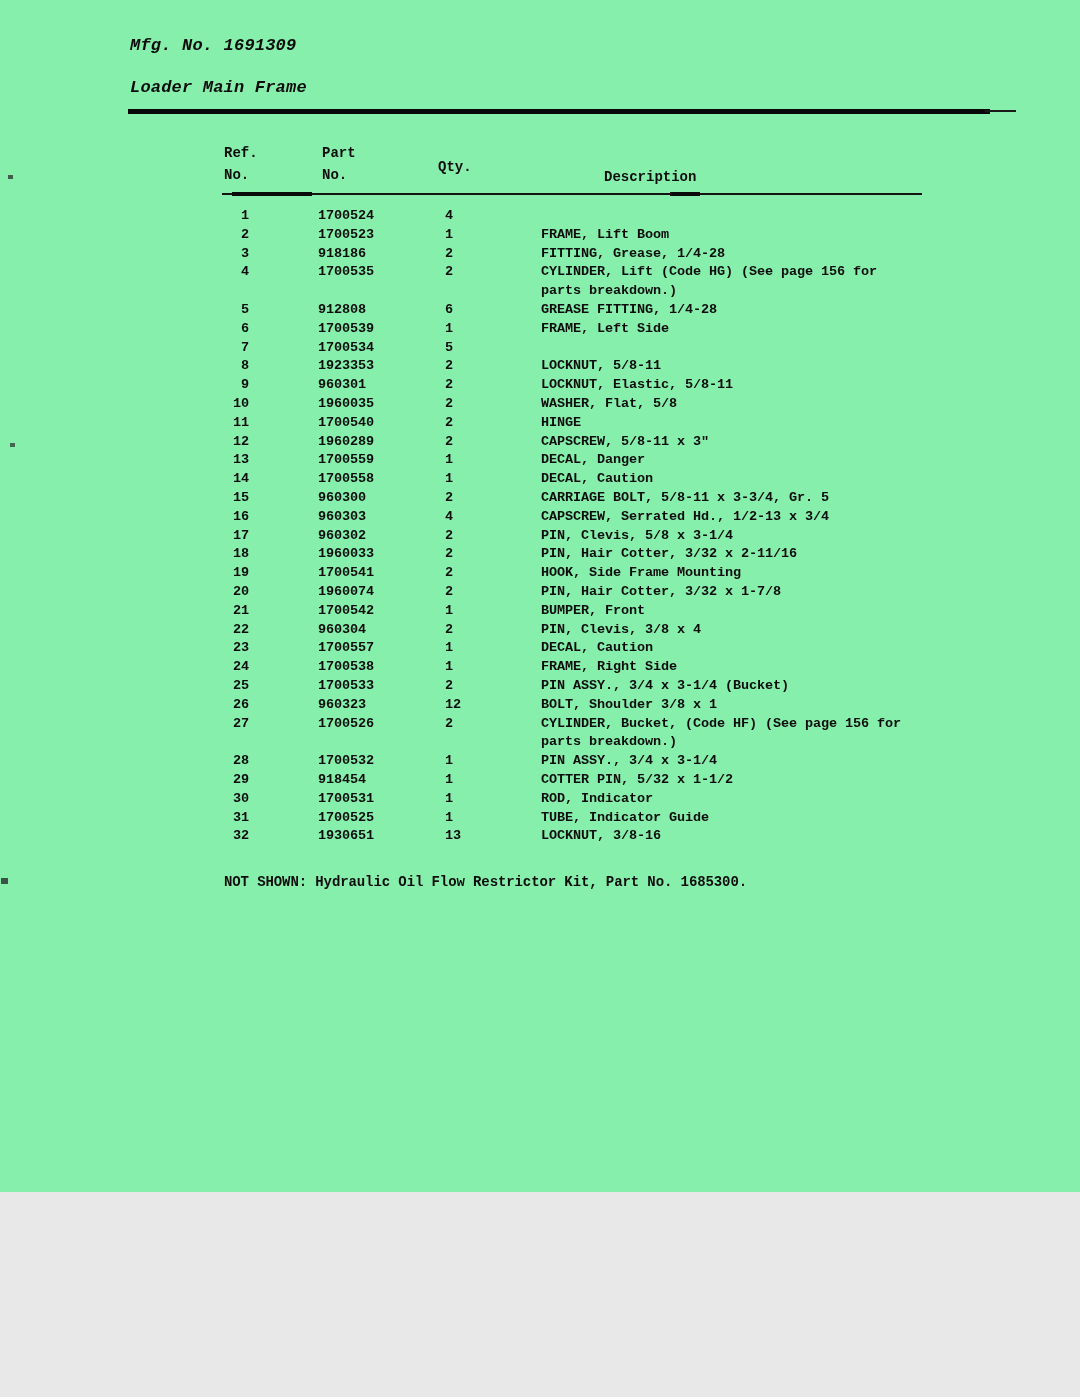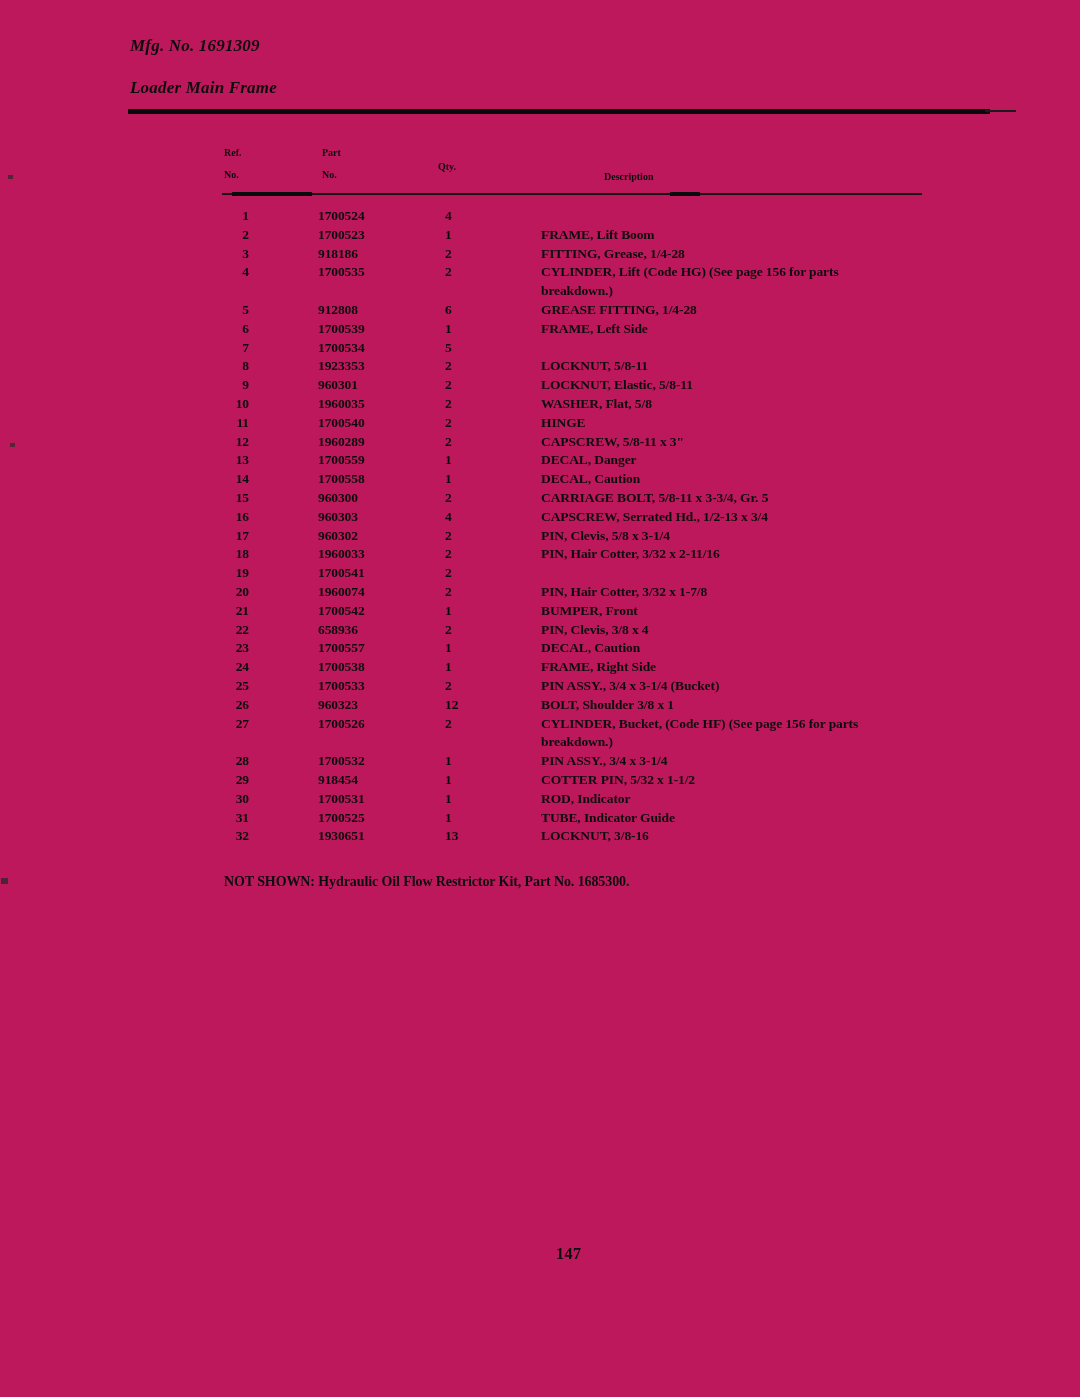--- a/index.html
+++ b/index.html
@@ -1,21 +1,21 @@
 <!DOCTYPE html>
 <html><head>
 <meta charset="utf-8">
 <style>
   html,body{margin:0;padding:0;background:#e8e8e8;}
   .page{
     position:relative;
-    width:1080px;height:1397px;
+    width:1080px;height:1192px;
     margin:0 auto;
-    background:#be185d;
-    font-family:Liberation Serif, serif;
+    background:#86efac;
+    font-family:Liberation Mono, monospace;
     color:#0d0d0d;
     overflow:hidden;
   }
   
   .mfg-line{
     position:absolute;left:130px;top:36px;
     font-style:italic;font-weight:bold;font-size:17px;letter-spacing:.2px;
   }
   .section-title{
     position:absolute;left:130px;top:78px;
@@ -24,21 +24,21 @@
   .rule-thick{
     position:absolute;left:128px;top:109px;width:862px;height:5px;
     background:#080808;
   }
   .rule-thick-tail{
     position:absolute;left:985px;top:110px;width:31px;height:2px;
     background:#1a1a1a;
   }
   
   .th{
-    position:absolute;font-weight:bold;font-size:10px;line-height:22px;
+    position:absolute;font-weight:bold;font-size:14px;line-height:22px;
   }
   .th-ref{left:224px;top:142px;}
   .th-part{left:322px;top:142px;}
   .th-qty{left:438px;top:156px;}
   .th-desc{left:604px;top:166px;}
   .th span{display:block;}
   .thead-underline{
     position:absolute;left:222px;top:193px;width:700px;height:2px;
     background:#141414;
   }
@@ -208,36 +208,37 @@
       <div class="row">
         <span class="c-ref">18</span>
         <span class="c-part">1960033</span>
         <span class="c-qty">2</span>
         <span class="c-desc">PIN, Hair Cotter, 3/32 x 2-11/16</span>
       </div>
       <div class="row">
         <span class="c-ref">19</span>
         <span class="c-part">1700541</span>
         <span class="c-qty">2</span>
+        <span class="c-desc">HOOK, Side Frame Mounting</span>
       </div>
       <div class="row">
         <span class="c-ref">20</span>
         <span class="c-part">1960074</span>
         <span class="c-qty">2</span>
         <span class="c-desc">PIN, Hair Cotter, 3/32 x 1-7/8</span>
       </div>
       <div class="row">
         <span class="c-ref">21</span>
         <span class="c-part">1700542</span>
         <span class="c-qty">1</span>
         <span class="c-desc">BUMPER, Front</span>
       </div>
       <div class="row">
         <span class="c-ref">22</span>
-        <span class="c-part">658936</span>
+        <span class="c-part">960304</span>
         <span class="c-qty">2</span>
         <span class="c-desc">PIN, Clevis, 3/8 x 4</span>
       </div>
       <div class="row">
         <span class="c-ref">23</span>
         <span class="c-part">1700557</span>
         <span class="c-qty">1</span>
         <span class="c-desc">DECAL, Caution</span>
       </div>
       <div class="row">

